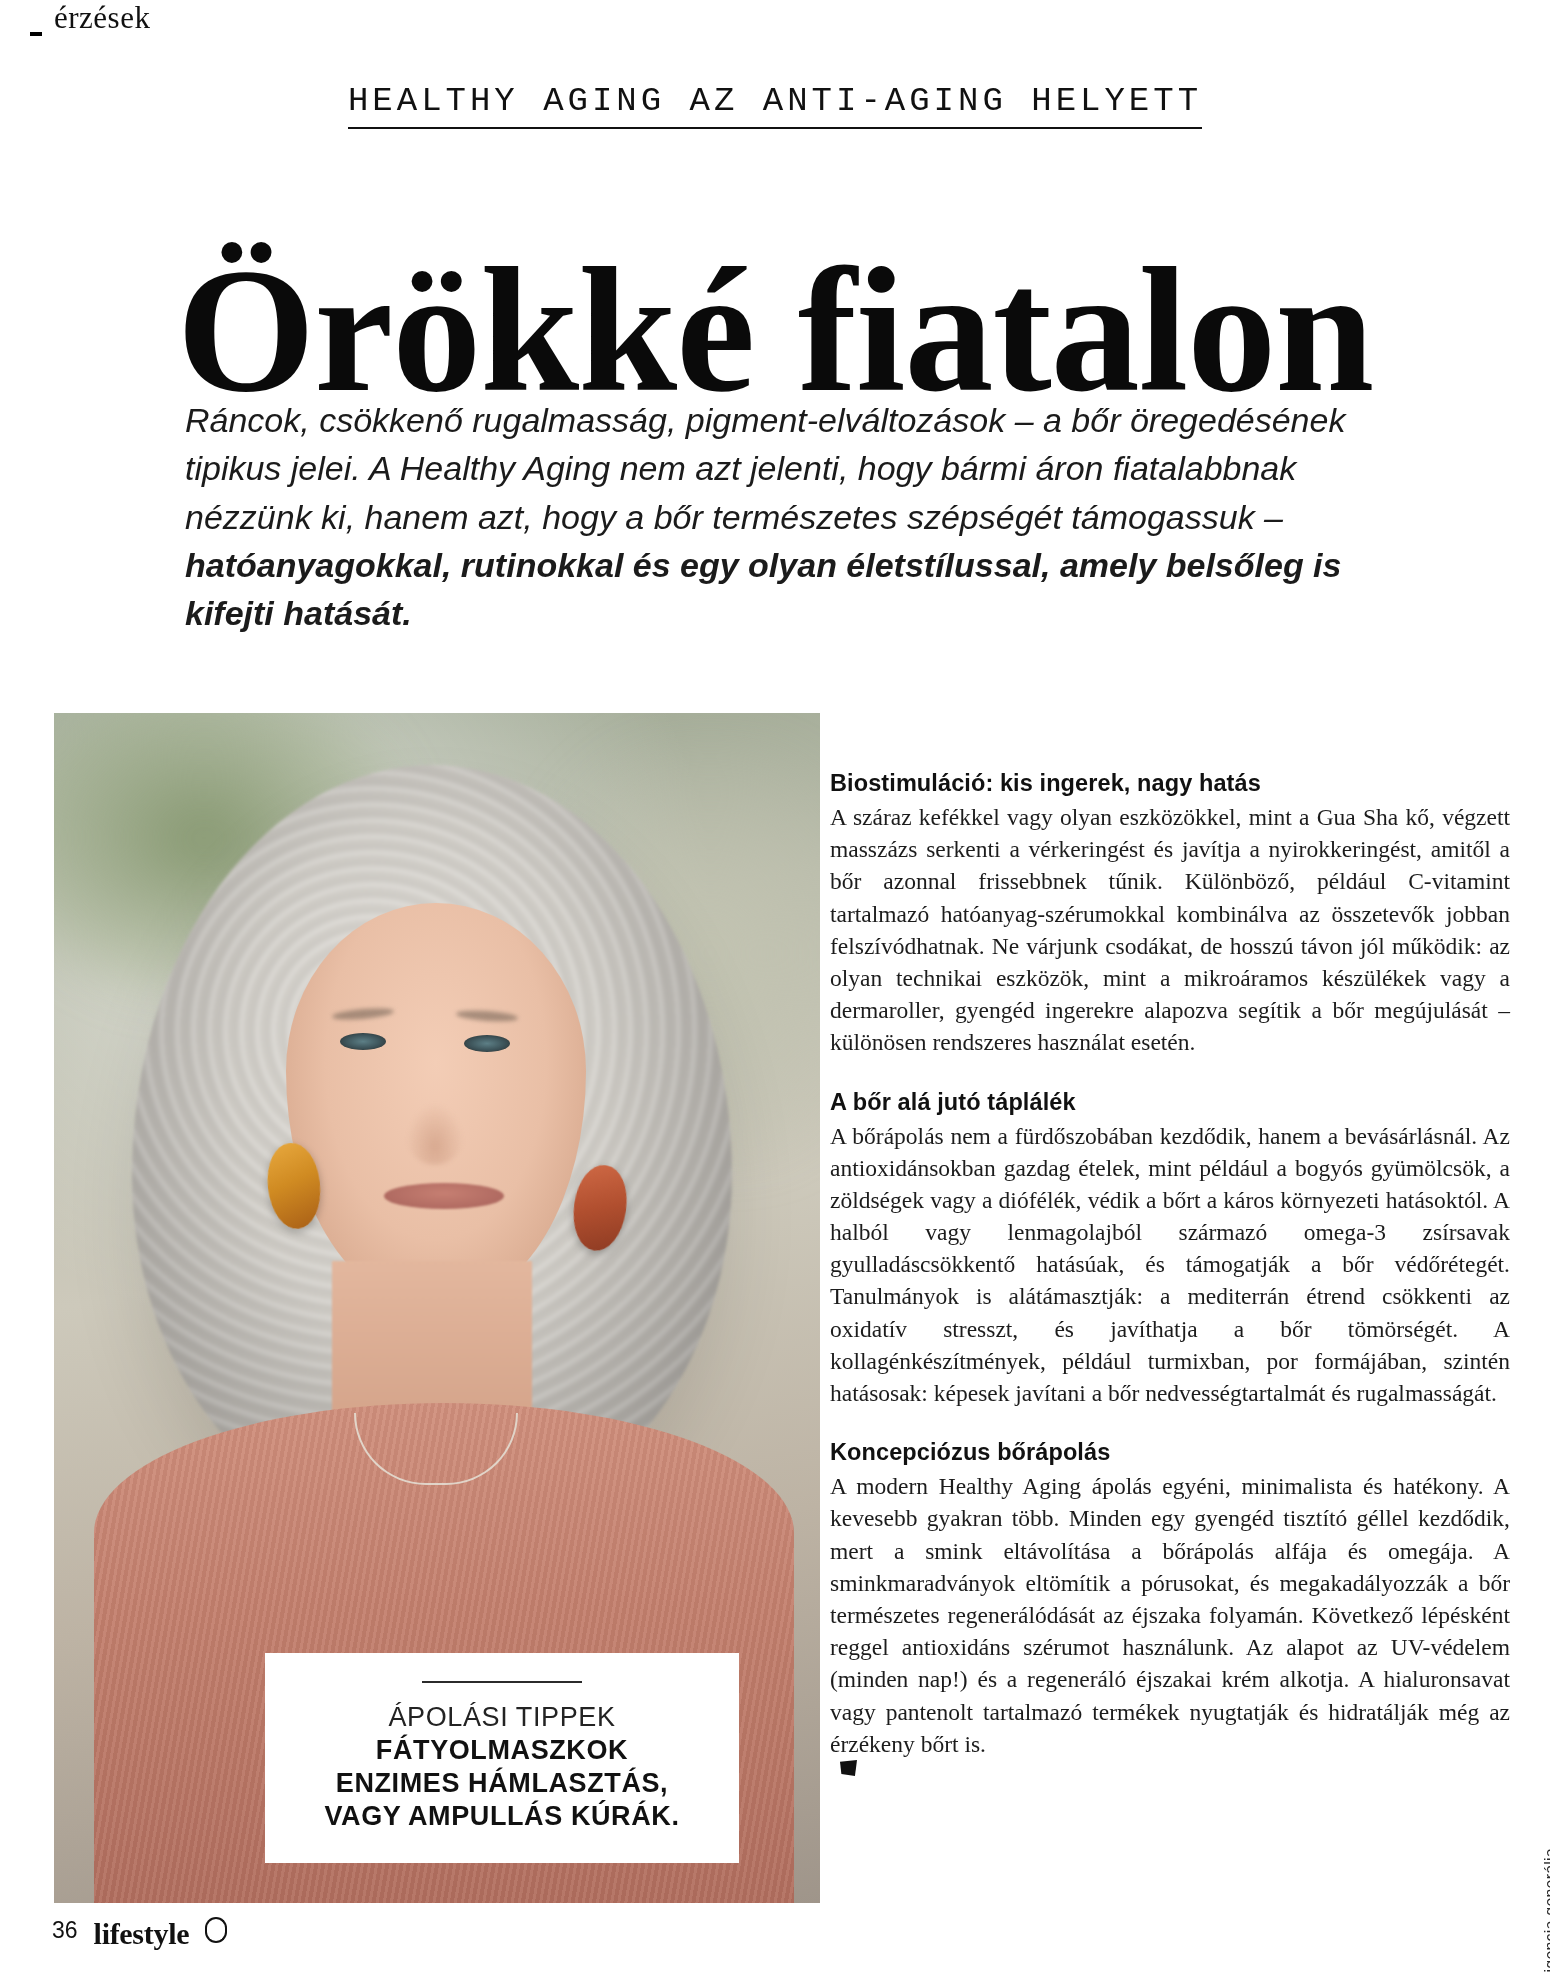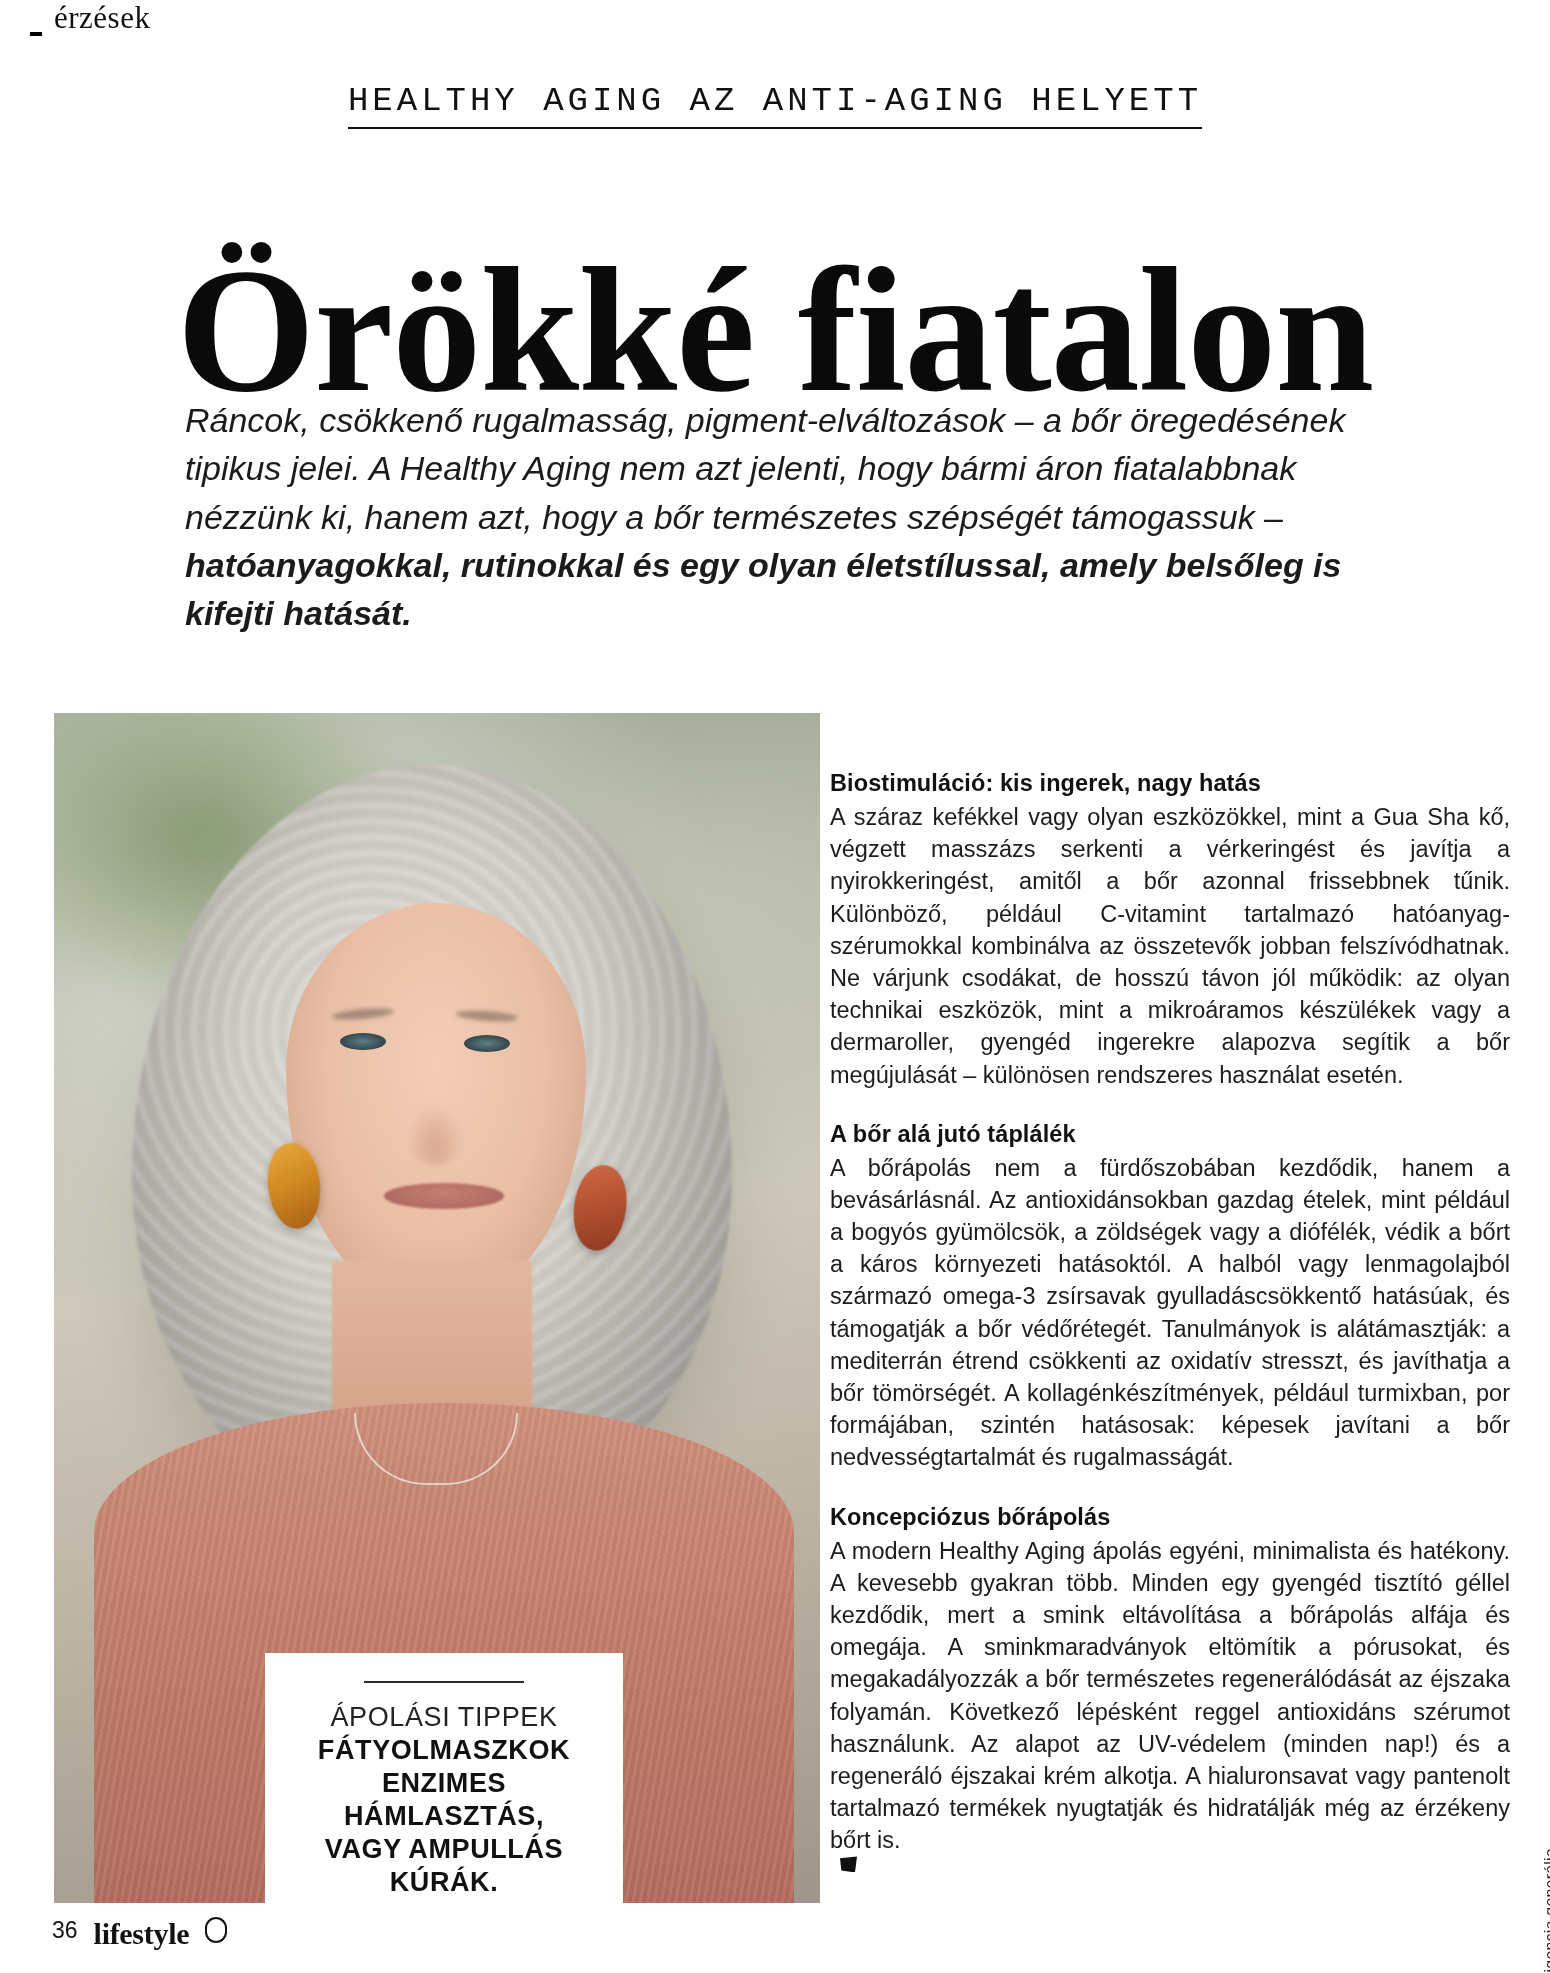--- a/index.html
+++ b/index.html
@@ -205,23 +205,23 @@
     border-top: none;
     border-radius: 0 0 80px 80px;
     filter: blur(0.4px);
   }
 
   
   .caption-box {
     position: absolute;
     left: 265px;
     top: 1653px;
-    width: 358px;
+    width: 474px;
     background: #ffffff;
-    padding: 28px 26px 16px;
+    padding: 28px 26px 30px;
     text-align: center;
     box-sizing: border-box;
   }
   .caption-box .rule {
     width: 160px;
     height: 2px;
     background: #2b2b2b;
     margin: 0 auto 18px;
   }
   .caption-line {
@@ -249,20 +249,21 @@
     font-weight: 700;
     color: #111;
     letter-spacing: .1px;
   }
   .sec p {
     margin: 0;
     font-size: 23.5px;
     line-height: 1.37;
     text-align: justify;
     color: #1c1c1c;
+    font-family: Liberation Serif, serif;
   }
   .endmark {
     display: inline-block;
     width: 17px; height: 16px;
     background: #111;
     margin-left: 10px;
     clip-path: polygon(0 12%, 100% 0, 88% 100%, 8% 88%);
     vertical-align: -1px;
   }
 

